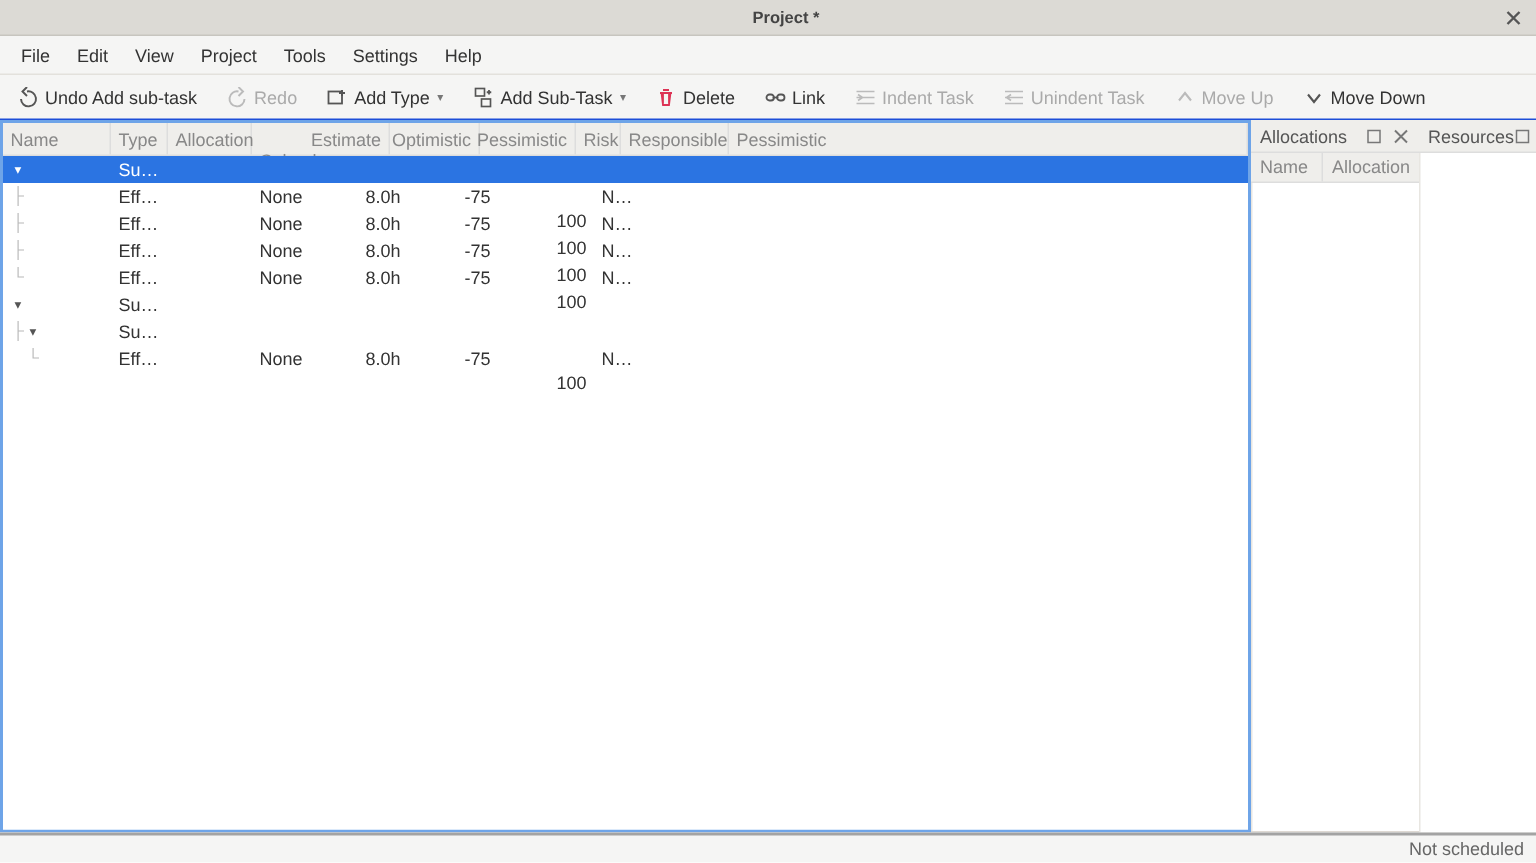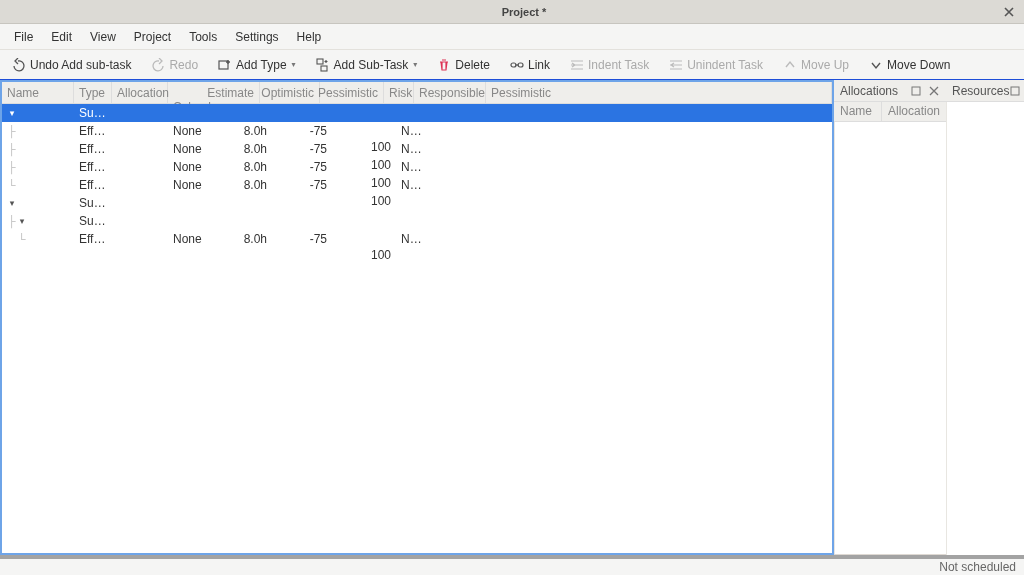--- a/index.html
+++ b/index.html
@@ -31,21 +31,21 @@
   .row.selected .tree-expander { color:#fff; }
   .tree-line { width:10px; height:18px; display:inline-flex; align-items:center; justify-content:center; color:#bbb; font-size:11px; }
   .panel-header { height:22px; background:#efeeeb; display:flex; align-items:center; justify-content:space-between; padding:0 6px; border-bottom:1px solid #ddd; font-size:12px; color:#555;}
   .panel-header .controls { display:flex; gap:6px; }
   .panel-header .ctrl { width:12px; height:12px; display:flex;align-items:center;justify-content:center; cursor:pointer; color:#777;}
   .panel-sub { height:20px; background:#efeeeb; display:flex; border-bottom:1px solid #ddd; }
   .panel-sub .scell { padding:2px 6px; border-right:1px solid #ddd; color:#888; font-size:12px;}
   .panel-body { flex:1; background:#fff; border-left:1px solid #e8e6e1;}
   .alloc-panel { flex: 2.5; display:flex; flex-direction:column; border-bottom:1px solid #ded9d3;}
   .res-panel { flex: 1; display:flex; flex-direction:column; }
-  .statusbar { height:20px; background:#f5f5f4; border-top:4px solid #a3a3a3; display:flex; align-items:center; justify-content:flex-end; padding:0 8px; color:#666; font-size:12px; }
+  .statusbar { height:20px; background:#f5f5f4; border-top:2px solid #a3a3a3; display:flex; align-items:center; justify-content:flex-end; padding:0 8px; color:#666; font-size:12px; }
   .w-name{width:72px;} .w-type{width:38px;} .w-alloc{width:56px;} .w-cal{width:52px;margin-top:25px;} .w-est{width:40px;} .w-opt{width:60px;} .w-pes{width:64px;} .w-risk{width:30px;} .w-resp{width:72px;} .w-desc{flex:1; border-right:none;}
   .cw-name{width:72px; display:flex; align-items:center;} .cw-type{width:38px;} .cw-alloc{width:56px;} .cw-cal{width:52px;} .cw-est{width:52px;} .cw-opt{width:60px;} .cw-pes{width:64px;margin-top:32px;} .cw-risk{width:30px;} .cw-resp{width:72px;} .cw-desc{flex:1;}
 </style>
 </head>
 <body>
 
 <div class="window">
   <div class="titlebar">
     <span class="title">Project *</span>
     <span class="close-btn">

